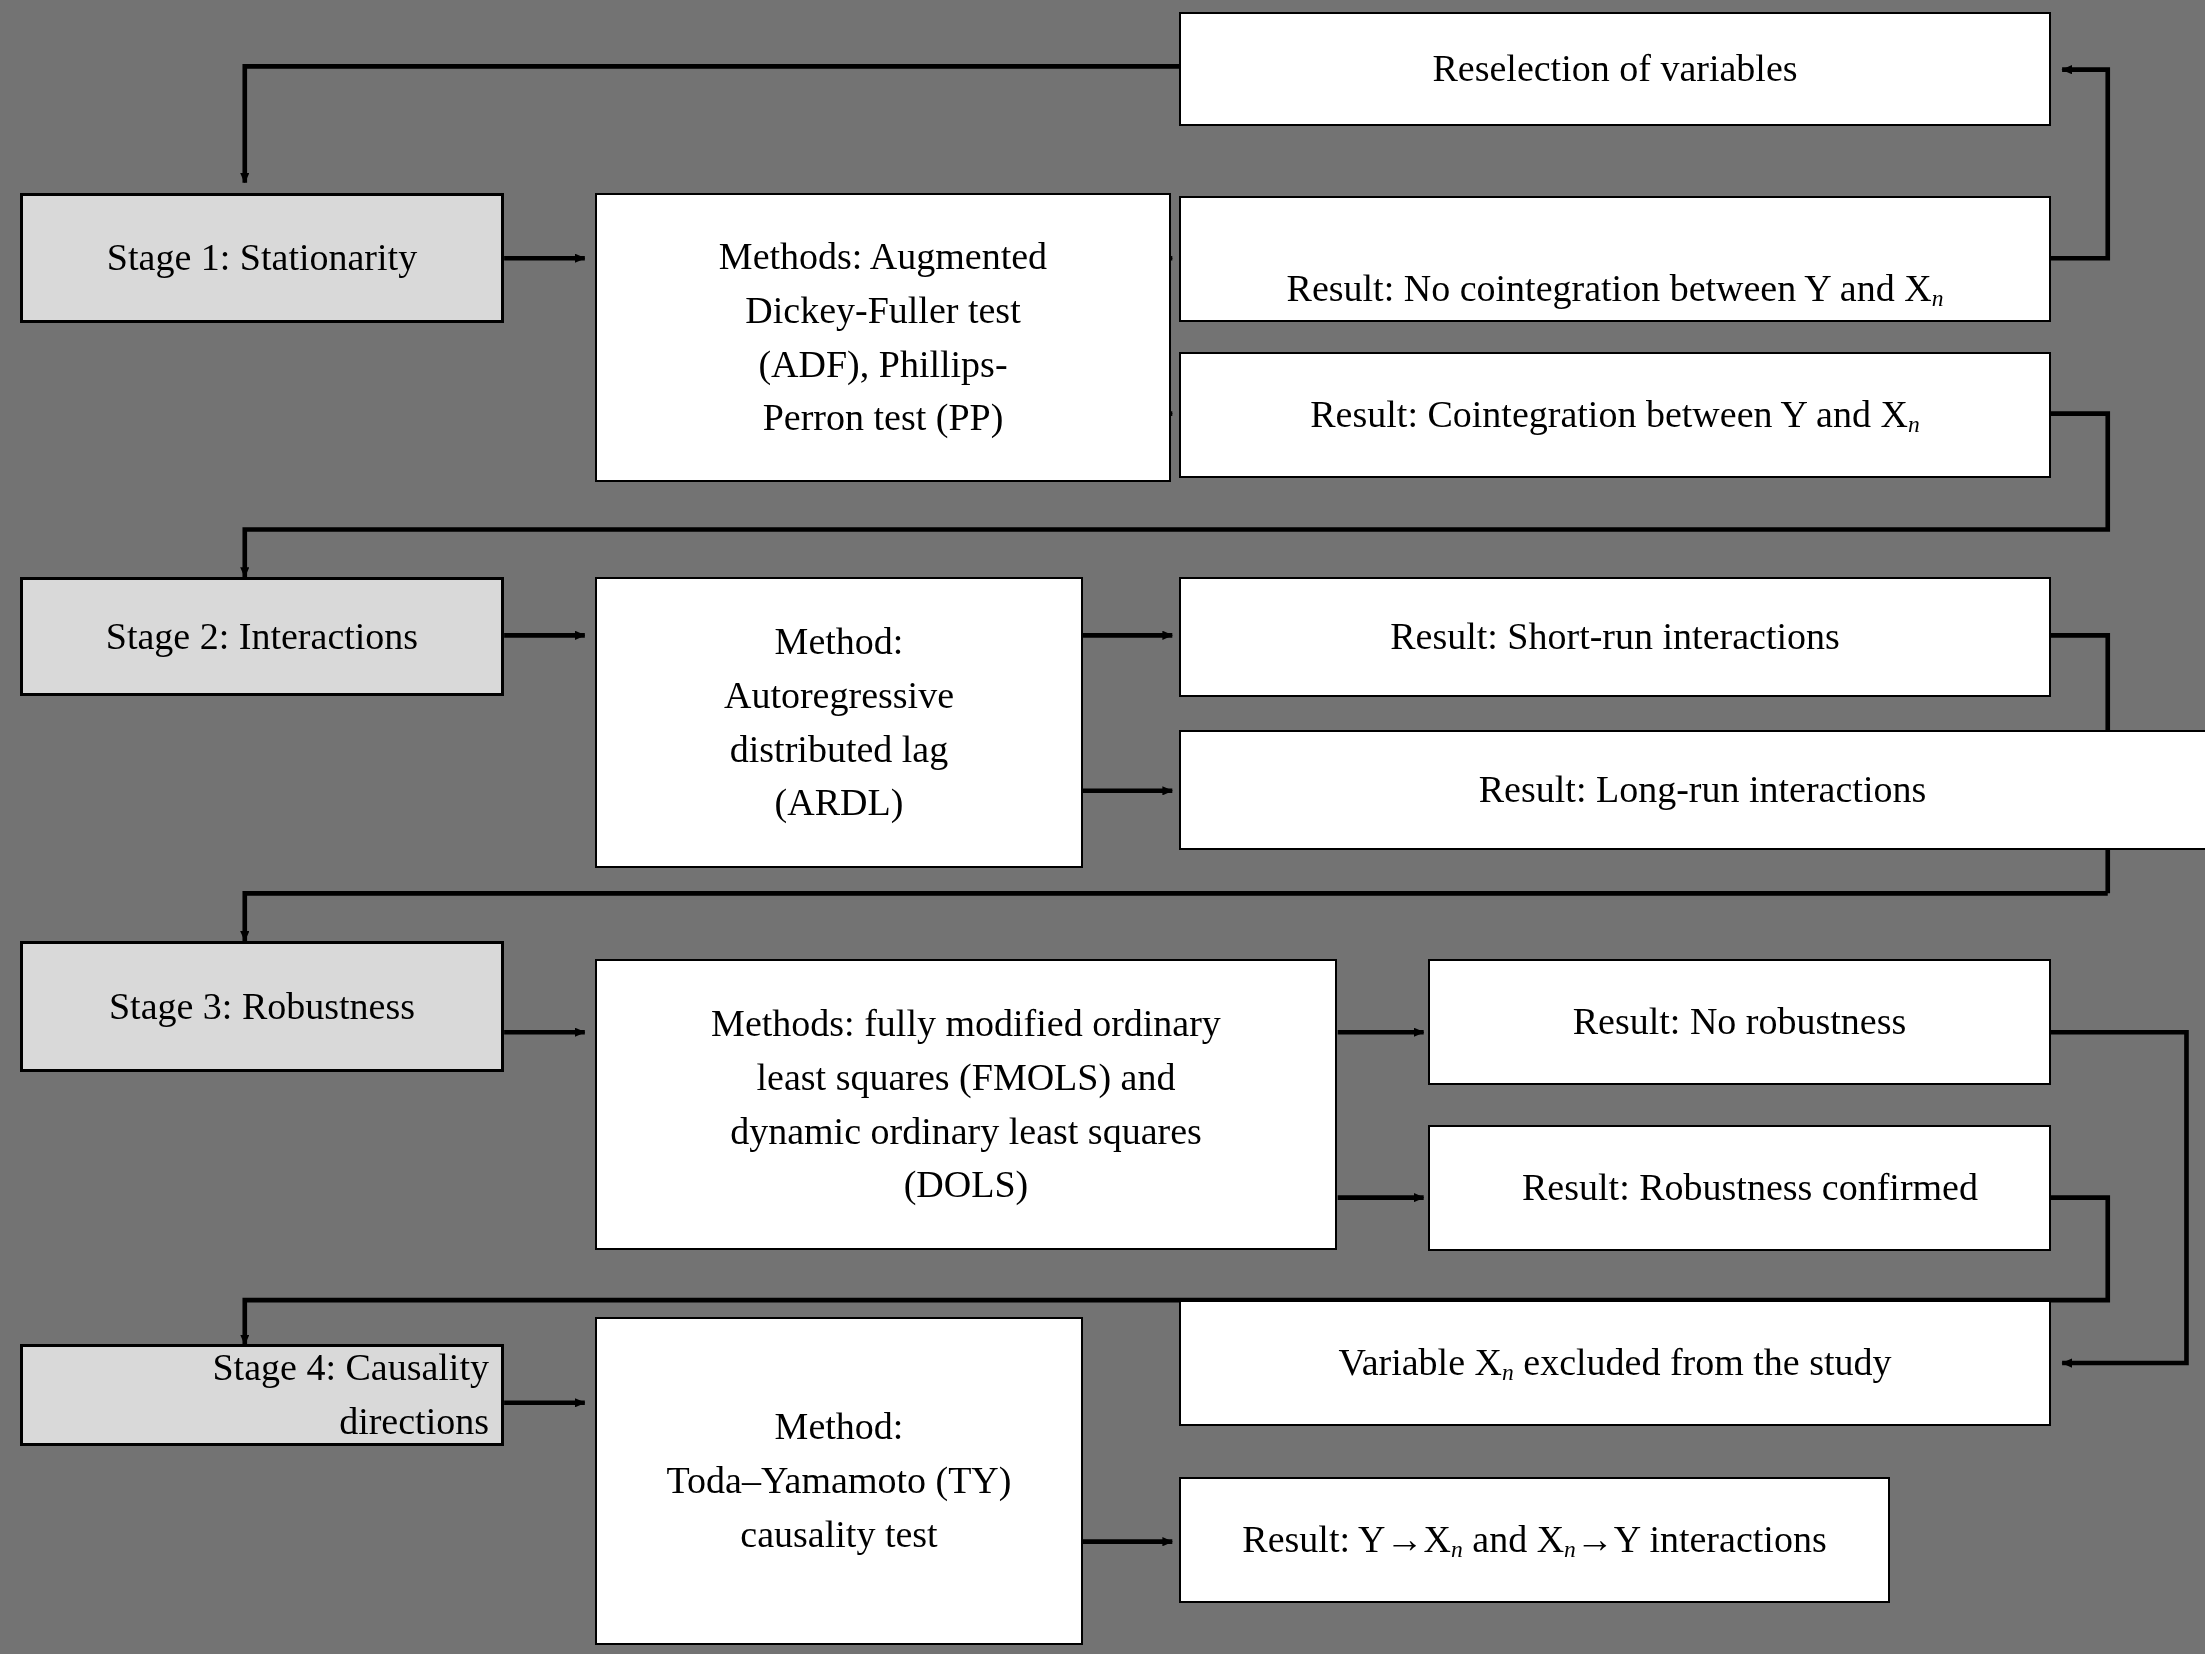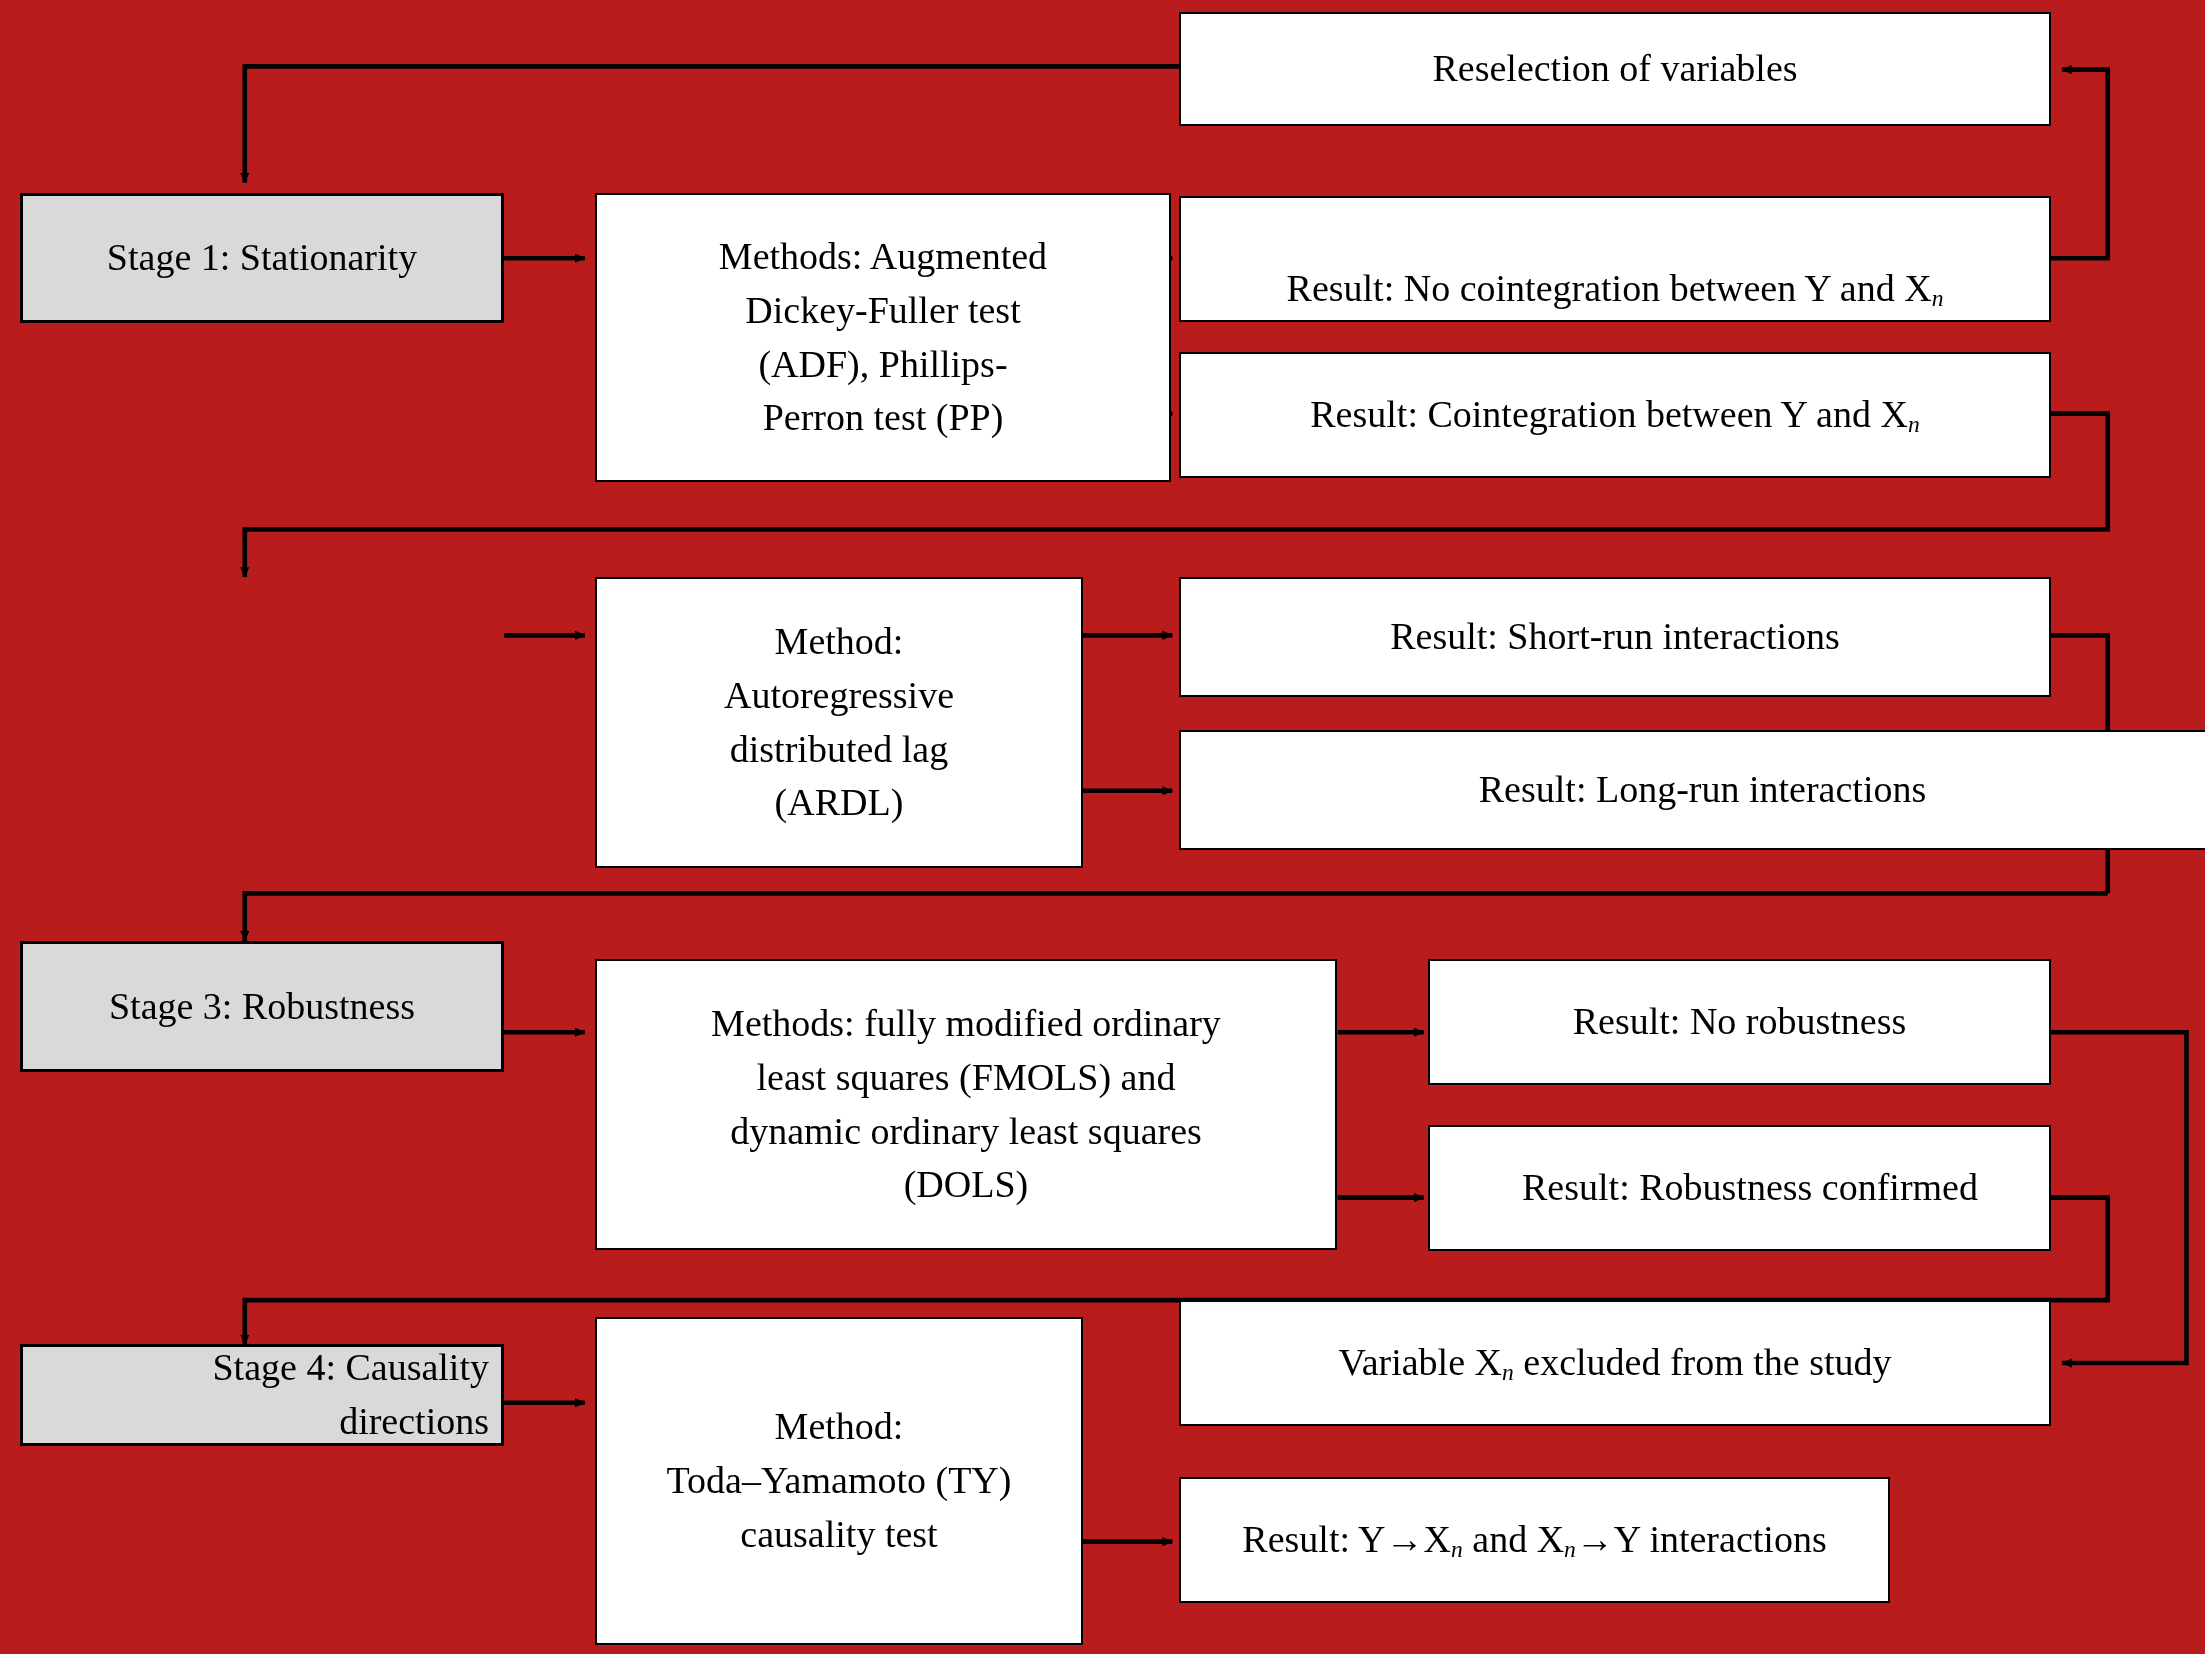--- a/index.html
+++ b/index.html
@@ -7,21 +7,21 @@
     margin: 0; padding: 0;
     background: #ffffff;
   }
   body {
     font-family: "Liberation Serif", "DejaVu Serif", serif;
   }
   #canvas {
     position: relative;
     width: 2205px;
     height: 1655px;
-    background: #b91c1c;
+    background: #737373;
     overflow: hidden;
   }
   
   .node {
     position: absolute;
     border: 2.6px solid #000000;
     background: #ffffff;
     display: flex;
     align-items: center;
     justify-content: center;
@@ -122,20 +122,23 @@
   </div>
 
   <div class="node" style="left:1179px; top:196px; width:872px; height:126px;align-items:flex-end;">
     <span class="txt"><span>Result: No cointegration between Y and X</span><sub>n</sub></span>
   </div>
 
   <div class="node" style="left:1179px; top:352px; width:872px; height:126px;">
     <span class="txt"><span>Result: Cointegration between Y and X</span><sub>n</sub></span>
   </div>
 
+  <div class="node stage" style="left:20px; top:577px; width:484px; height:119px;">
+    <span class="txt">Stage 2: Interactions</span>
+  </div>
 
   <div class="node" style="left:595px; top:577px; width:488px; height:291px;">
     <span class="txt">
       <span>Method:</span><br>
       <span>Autoregressive</span><br>
       <span>distributed lag</span><br>
       <span>(ARDL)</span>
     </span>
   </div>
 

